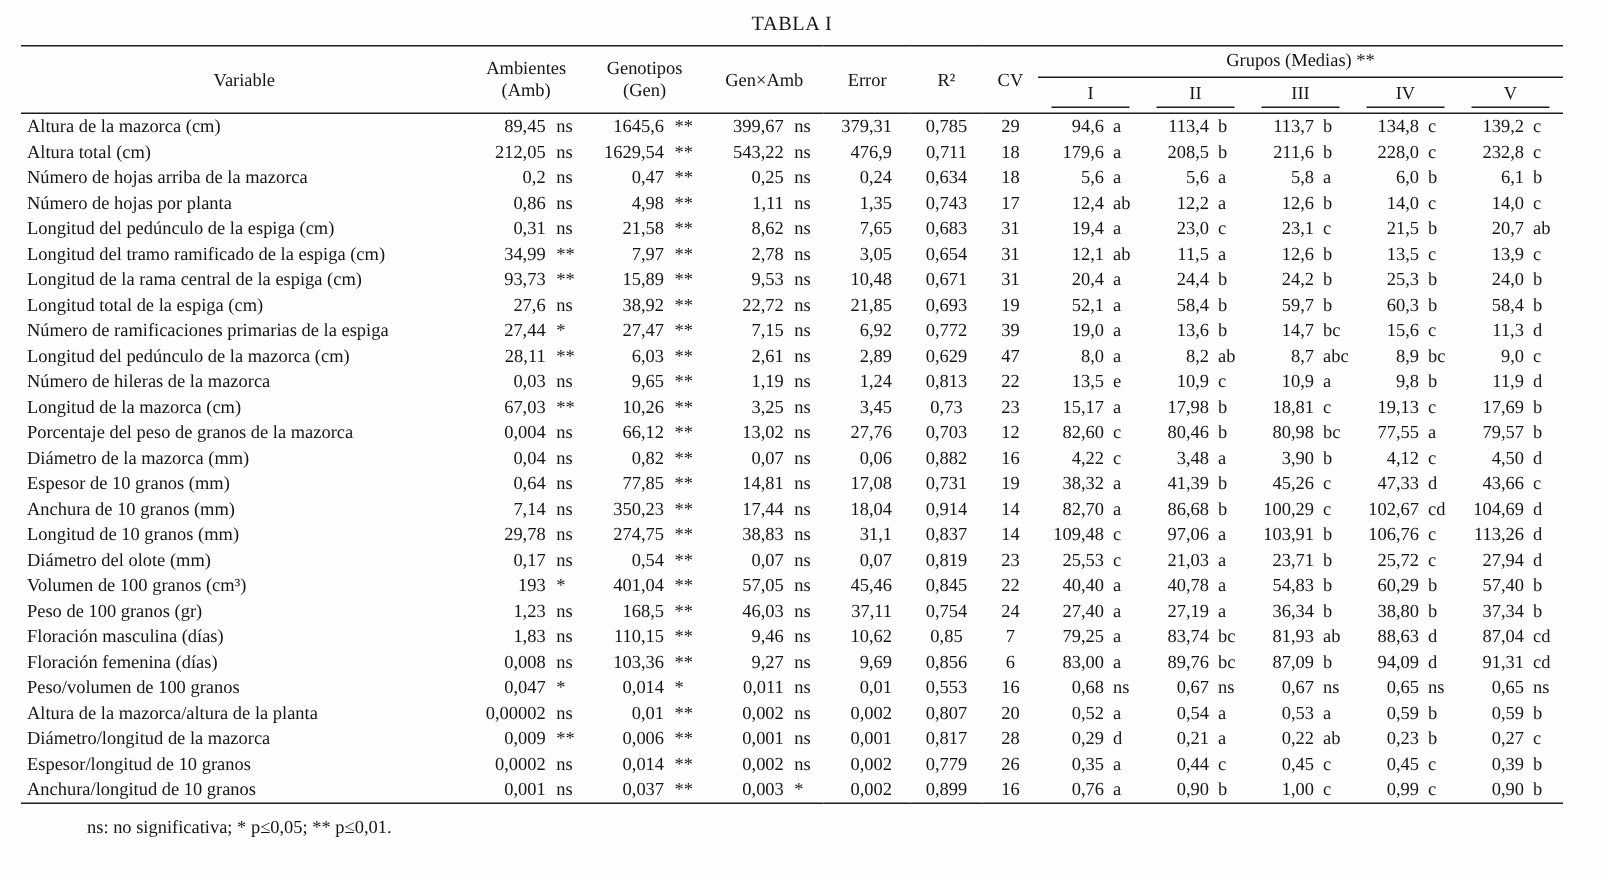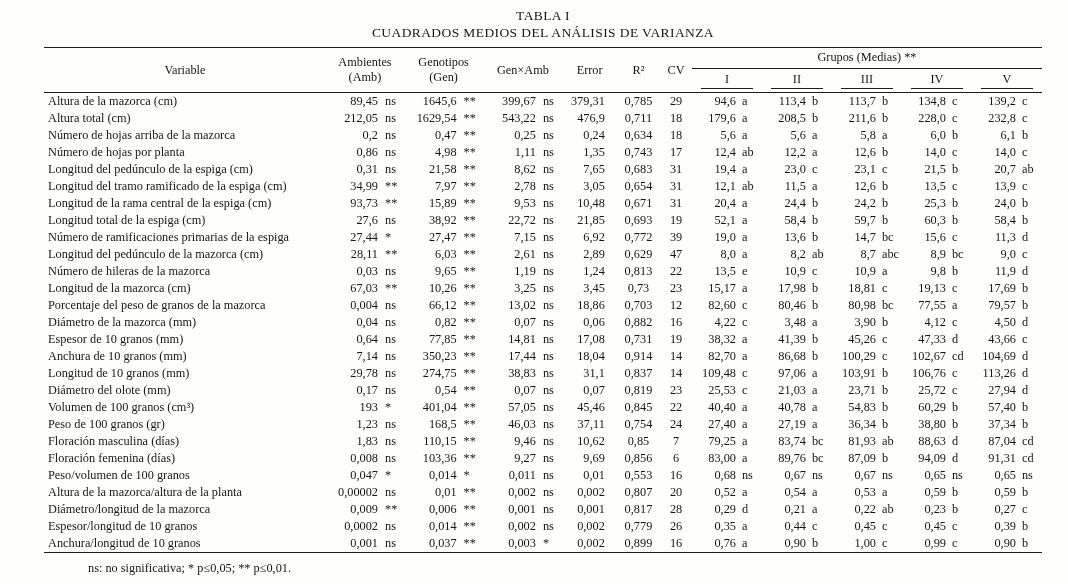--- a/index.html
+++ b/index.html
@@ -2,21 +2,21 @@
 <html><head>
 <meta charset="utf-8">
 <style>
   * { box-sizing: border-box; }
   html, body { margin: 0; padding: 0; background: #ffffff; }
   .page {
     width: 1068px; height: 584px;
     background: #fefefd;
     font-family: "Liberation Serif", serif;
     color: #161616;
-    padding: 7px 26px 0 44px;
+    padding: 7px 26px 0 14px;
     overflow: hidden;
   }
   .title-block { text-align: center; font-size: 13.5px; line-height: 17px; letter-spacing: 0.4px; }
   table.anova {
     width: 100%;
     border-collapse: collapse;
     margin-top: 6px;
     font-size: 12.3px;
     border-top: 1px solid #1c1c1c;
   }
@@ -55,21 +55,20 @@
   td.ctr { text-align: center; margin-top: 44px; }
   .footnote { font-size: 12.3px; margin-top: 8px; text-align: left; margin-left: 44px; }
 </style>
 </head>
 <body>
 
 <div class="page">
 
   <div class="title-block">
     <div>TABLA I</div>
-    <div>CUADRADOS MEDIOS DEL ANÁLISIS DE VARIANZA</div>
   </div>
 
   <table class="anova">
     <colgroup>
       <col style="width:302px">
         <col style="width:76px">
         <col style="width:80px">
         <col style="width:80px">
       <col style="width:58px">
         <col style="width:50px">
@@ -272,21 +271,21 @@
           <td class="grp"><span class="gv">17,98</span><span class="gs">b</span></td>
           <td class="grp"><span class="gv">18,81</span><span class="gs">c</span></td>
           <td class="grp"><span class="gv">19,13</span><span class="gs">c</span></td>
           <td class="grp"><span class="gv">17,69</span><span class="gs">b</span></td>
         </tr>
         <tr>
           <td class="var">Porcentaje del peso de granos de la mazorca</td>
           <td class="num"><span class="v">0,004</span><span class="s">ns</span></td>
           <td class="num"><span class="v">66,12</span><span class="s">**</span></td>
           <td class="num"><span class="v">13,02</span><span class="s">ns</span></td>
-          <td class="err">18,86</td>
+          <td class="err">27,76</td>
           <td class="ctr">0,703</td>
           <td class="ctr">12</td>
           <td class="grp"><span class="gv">82,60</span><span class="gs">c</span></td>
           <td class="grp"><span class="gv">80,46</span><span class="gs">b</span></td>
           <td class="grp"><span class="gv">80,98</span><span class="gs">bc</span></td>
           <td class="grp"><span class="gv">77,55</span><span class="gs">a</span></td>
           <td class="grp"><span class="gv">79,57</span><span class="gs">b</span></td>
         </tr>
         <tr>
           <td class="var">Diámetro de la mazorca (mm)</td>

